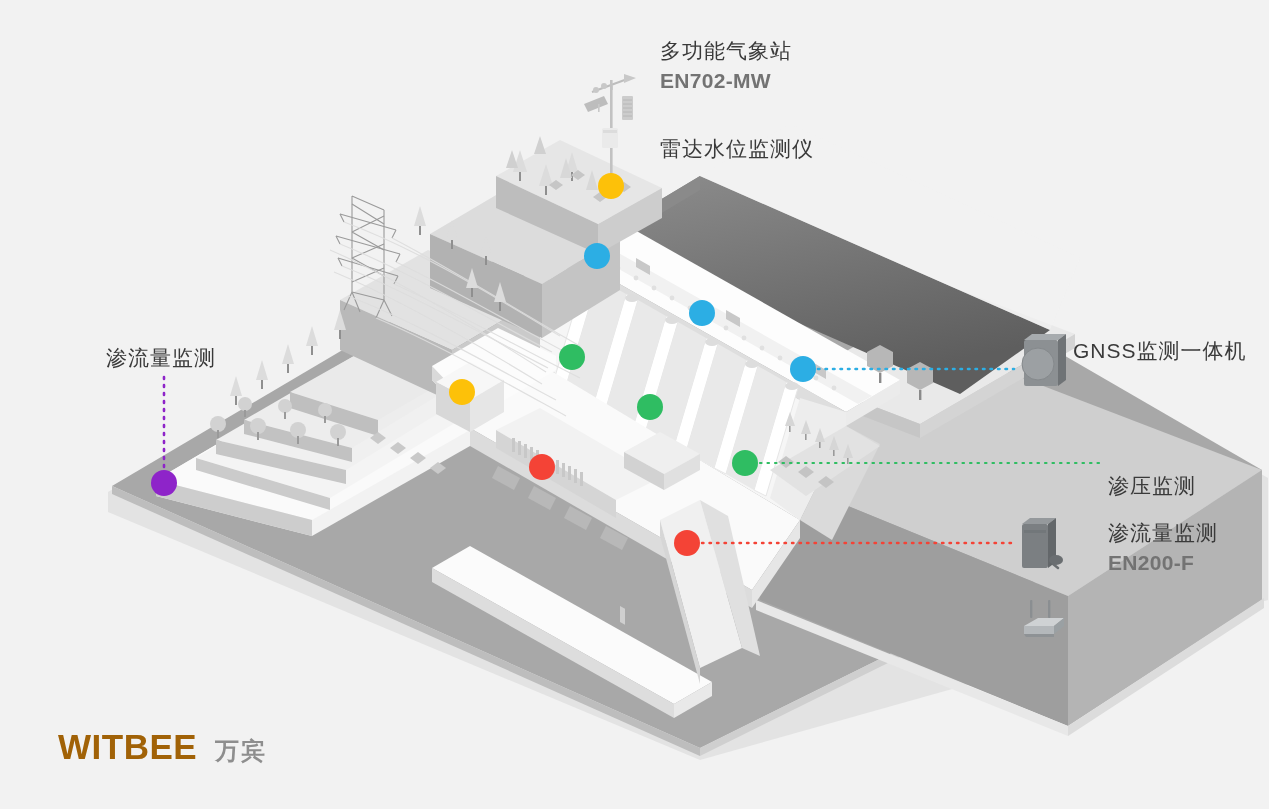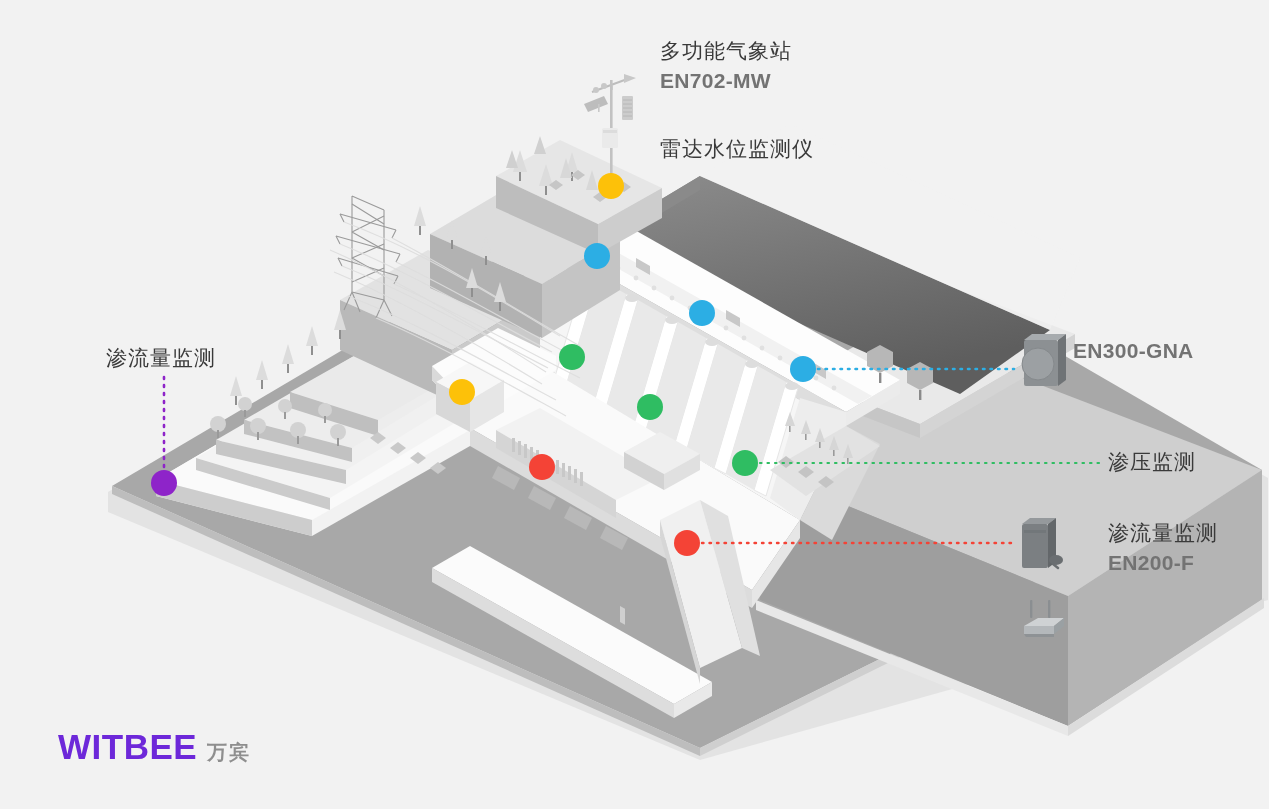--- a/index.html
+++ b/index.html
@@ -16,28 +16,28 @@
   
   .lbl{position:absolute;color:#333;font-weight:400;line-height:1.45;white-space:nowrap;}
   .lbl .cn{font-size:21px;letter-spacing:1px;color:#3a3a3a;}
   .lbl .code{font-size:21px;font-weight:700;color:#737373;letter-spacing:.3px;}
   .lbl .row{display:block;}
 
   #label-weather{left:660px;top:36px;}
   #label-radar-level{left:660px;top:134px;}
   #label-gnss{left:1073px;top:336px;}
   #label-seepage-flow{left:106px;top:343px;}
-  #label-osmotic{left:1108px;top:447px;}
+  #label-osmotic{left:1108px;top:471px;}
   #label-radar-flow{left:1108px;top:518px;}
   #label-edge{left:1108px;top:597px;}
 
   
   #logo{position:absolute;left:58px;top:727px;display:flex;align-items:baseline;gap:10px;}
-  #logo .witbee{font-size:35px;font-weight:700;color:#6d28d9;letter-spacing:.5px;font-family:"Liberation Sans",sans-serif;}
-  #logo .wanbin{font-size:20px;font-weight:700;color:#8e8e8e;letter-spacing:2px;}
+  #logo .witbee{font-size:35px;font-weight:700;color:#a16207;letter-spacing:.5px;font-family:"Liberation Sans",sans-serif;}
+  #logo .wanbin{font-size:24px;font-weight:700;color:#8e8e8e;letter-spacing:2px;margin-left:8px;}
 </style>
 </head>
 <body style="background: rgb(242, 242, 242);">
 
 <div id="stage">
 
   <svg id="scene" viewBox="0 0 1269 809">
     <defs>
       <linearGradient id="gResv" x1="0" y1="0" x2="0.45" y2="1">
         <stop offset="0%" stop-color="#8d8d8d"></stop>
@@ -457,21 +457,21 @@
   <div class="lbl" id="label-weather">
     <span class="row cn">多功能气象站</span>
     <span class="row code">EN702-MW</span>
   </div>
 
   <div class="lbl" id="label-radar-level">
     <span class="row cn">雷达水位监测仪</span>
   </div>
 
   <div class="lbl" id="label-gnss">
-    <span class="row code">EN300-GNA</span>
+    <span class="row cn">GNSS监测一体机</span>
   </div>
 
   <div class="lbl" id="label-seepage-flow">
     <span class="row cn">渗流量监测</span>
   </div>
 
   <div class="lbl" id="label-osmotic">
     <span class="row cn">渗压监测</span>
   </div>
 

